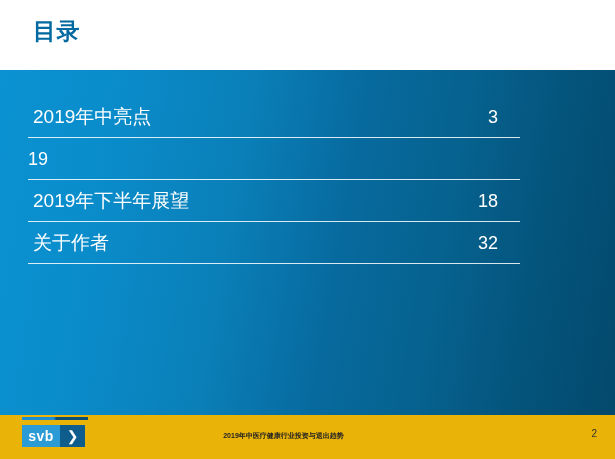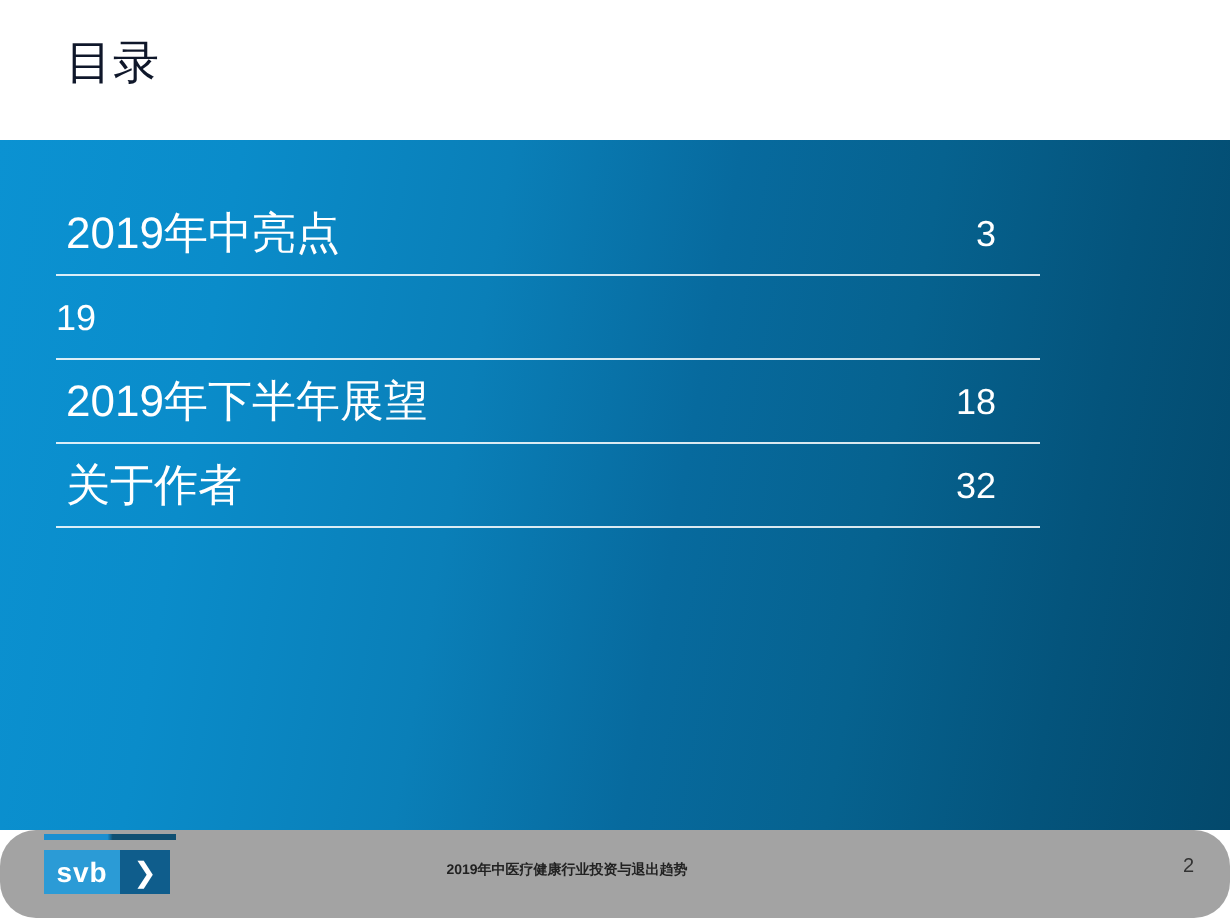--- a/index.html
+++ b/index.html
@@ -8,22 +8,22 @@
     background:#ffffff;
     font-family:"Liberation Sans","DejaVu Sans",sans-serif;
     overflow:hidden;
     position:relative;
   }
   .slide{position:absolute;inset:0;background:#fff;}
 
   
   .title{
     position:absolute;left:33px;top:16px;
-    font-size:23px;font-weight:normal;
-    color:#0f172a;
+    font-size:23px;font-weight:bold;
+    color:#0369a1;
     letter-spacing:0.5px;
     line-height:30px;
   }
 
   
   .panel{
     position:absolute;left:0;top:70px;width:615px;height:345px;
     background:linear-gradient(100deg,#0b92d2 0%,#0a8cca 18%,#0a7fb8 38%,#076а9e 55%,#06628f 70%,#04547c 85%,#03496c 100%);
     background:linear-gradient(100deg,#0b92d2 0%,#0a8cca 18%,#0a7fb8 38%,#076a9e 55%,#06628f 70%,#04547c 85%,#03496c 100%);
   }
@@ -35,38 +35,37 @@
   .toc-row{
     position:relative;
     height:41px;
     display:flex;
     align-items:center;
     justify-content:space-between;
     border-bottom:1px solid rgba(255,255,255,0.85);
   }
   .toc-label{
     color:#ffffff;
-    font-size:22px;
+    font-size:19px;
     line-height:22px;
     padding-left:5px;
     white-space:nowrap;
   }
   .toc-page{
     color:#ffffff;
     font-size:18px;
     line-height:22px;
     padding-right:22px;
     white-space:nowrap;
   }
 
   
   .footer{
     position:absolute;left:0;top:415px;width:615px;height:44px;
-    background:#a3a3a3;
-    border-radius:18px;
+    background:#eab308;
   }
   .accent-rule{
     position:absolute;left:22px;top:2px;width:66px;height:3px;
     background:linear-gradient(90deg,#1b8fd1 0%,#1b8fd1 48%,#0f4f72 52%,#0f4f72 100%);
   }
   .logo{
     position:absolute;left:22px;top:10px;
     display:flex;height:22px;width:63px;
   }
   .logo-word{

